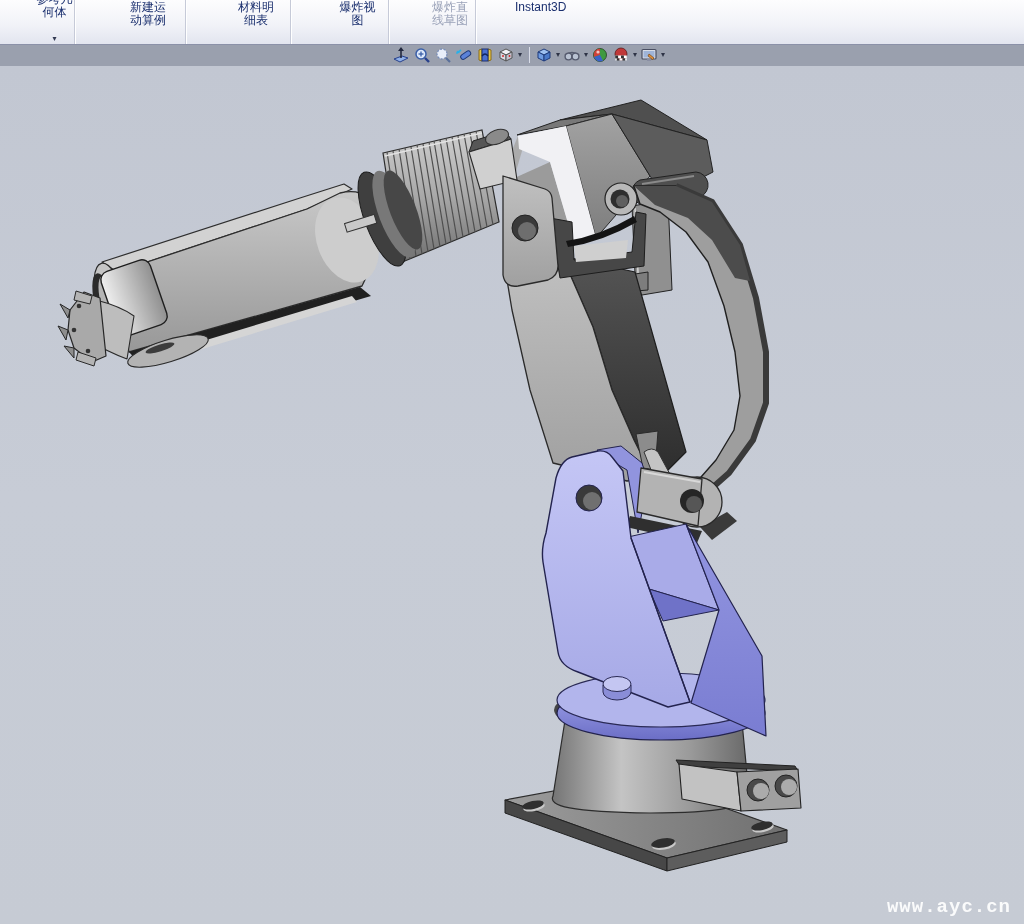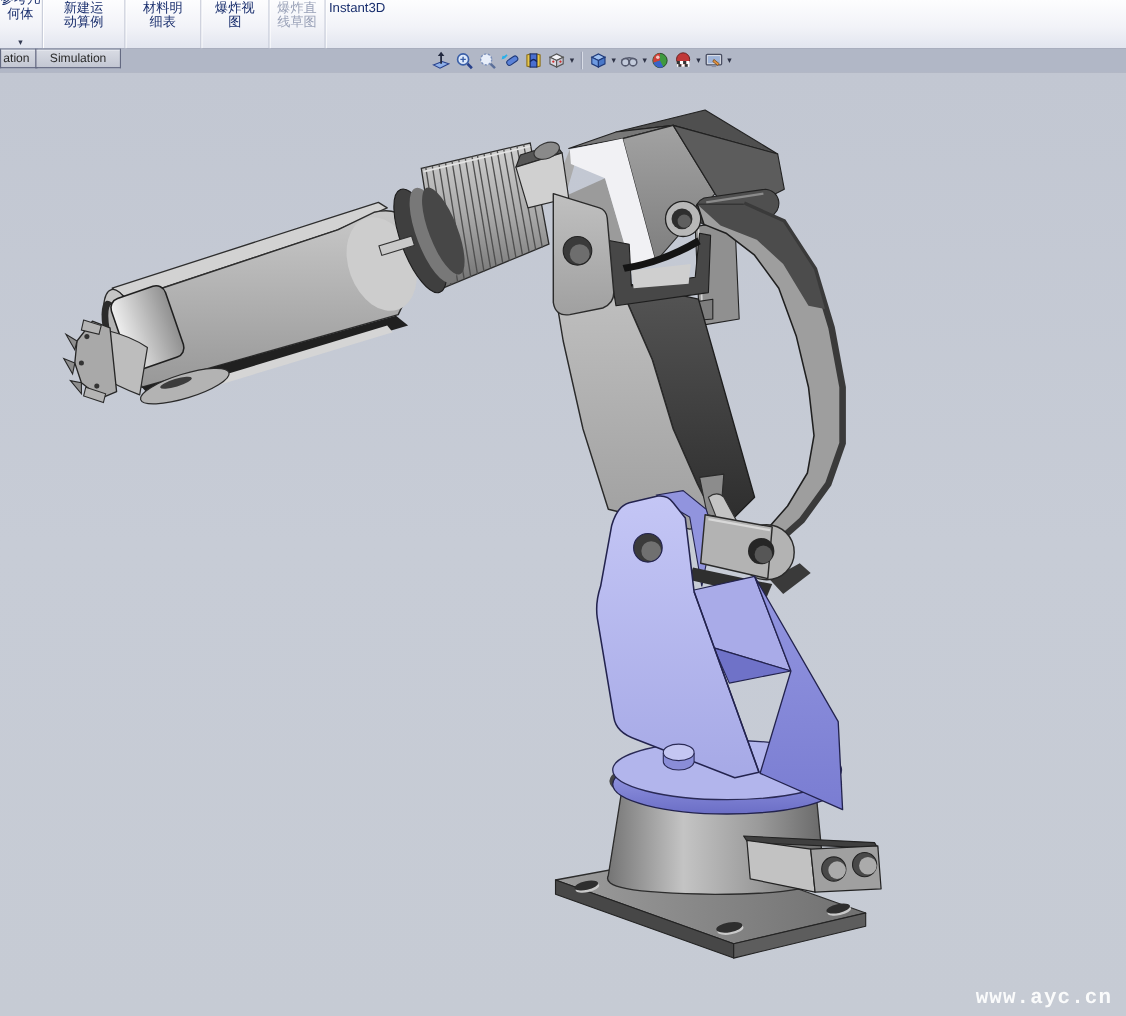--- a/index.html
+++ b/index.html
@@ -3,21 +3,21 @@
 <meta charset="utf-8">
 <style>
   html,body{margin:0;padding:0;background:#9aa0ae;}
   .stage{position:relative;width:1024px;height:924px;overflow:hidden;
          font-family:"Liberation Sans","DejaVu Sans",sans-serif;-webkit-font-smoothing:antialiased;}
   
   .cmdbar{position:absolute;left:0;top:0;width:1024px;height:44px;
           background:linear-gradient(180deg,#fdfdfe 0%,#f2f3f8 55%,#e2e5ef 100%);
           border-bottom:1px solid #8b91a8;display:flex;align-items:stretch;}
   .cmdbtn{position:relative;display:flex;flex-direction:column;align-items:center;
-          color:#1a2f6e;font-size:12px;line-height:13px;text-align:center;cursor:default;}
+          color:#1a2f6e;font-size:12px;line-height:13px;text-align:center;cursor:default;margin-left:36px;}
   .cmdbtn .lines{margin-top:1px;white-space:nowrap;}
   .cmdbtn.clip .lines{margin-top:-7px;}
   .cmdbtn.leftalign{align-items:flex-start;}
   .cmdbtn.leftalign .lines{padding-left:2px;text-align:left;}
   .cmdbtn.disabled{color:#9aa2b8;border-radius:14px;}
   .cmdbtn .drop{position:absolute;bottom:1px;left:50%;transform:translateX(-50%);
                 font-size:8px;color:#333a52;line-height:8px;}
   .vsep{width:1px;background:#c6cad8;box-shadow:1px 0 0 #ffffff;margin:0 1px;}
   
   .tabrow{position:absolute;left:0;top:44px;width:1024px;height:22px;background:#b1b7c6;}
@@ -80,28 +80,20 @@
       </div>
     </div>
     <div class="vsep"></div>
     <div class="cmdbtn leftalign" style="width:90px">
       <div class="lines">
         <div>Instant3D</div>
       </div>
     </div>
   </div>
 
-  <div class="tabrow">
-    <div class="doctab t1">
-      <span>ation</span>
-    </div>
-    <div class="doctab t2">
-      <span>Simulation</span>
-    </div>
-  </div>
 
   <div class="viewport">
     <svg class="modelsvg" width="1024" height="858" viewBox="0 66 1024 858">
       <defs>
         <linearGradient id="gBox" x1="0" y1="0" x2="0" y2="1">
           <stop offset="0" stop-color="#c8c8c8"></stop>
             <stop offset="1" stop-color="#989898"></stop>
         </linearGradient>
         <linearGradient id="gArm" x1="0" y1="0" x2="0" y2="1">
           <stop offset="0" stop-color="#c0c0c0"></stop>

